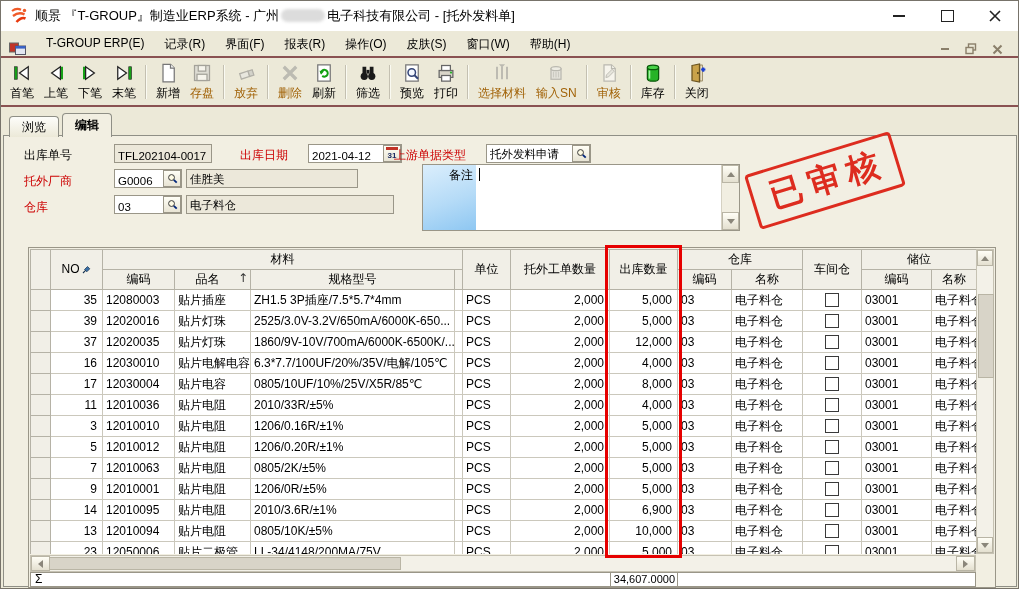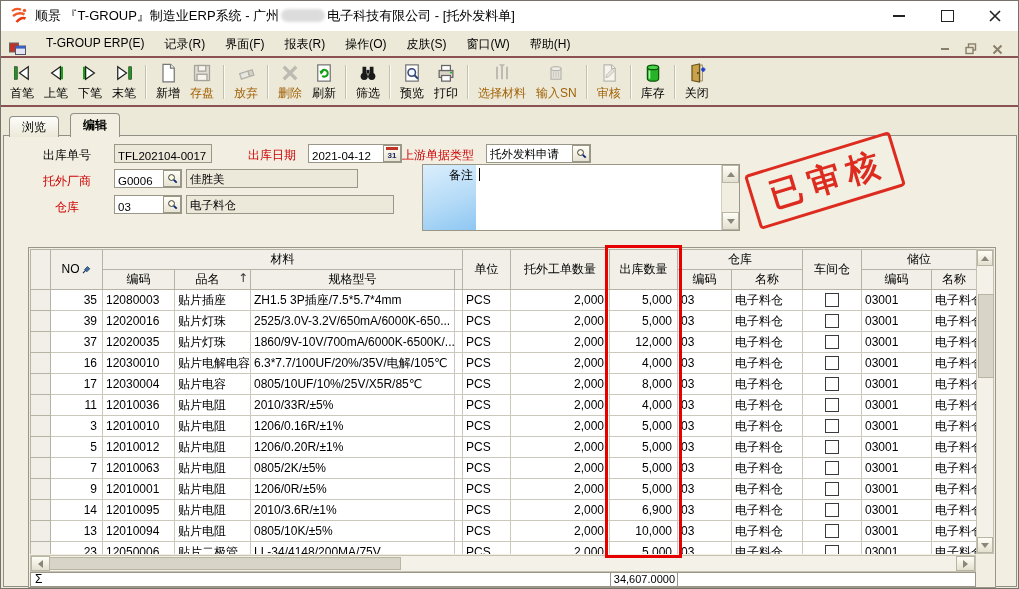--- a/index.html
+++ b/index.html
@@ -27,24 +27,24 @@
   .toolbar{position:absolute;left:0;top:59px;right:0;height:47px;background:#ece9d8;border-bottom:2px solid #8a5252;display:flex;align-items:center;padding:1px 4px 2px;box-sizing:border-box;}
   .tbtn{display:flex;flex-direction:column;align-items:center;justify-content:center;gap:2px;border:none;background:transparent;font:12px "Liberation Sans","DejaVu Sans",sans-serif;padding:2px 5px;min-width:34px;cursor:default;color:#000;}
   .tbtn .icon{width:20px;height:20px;}
   .tbtn .icon svg{width:100%;height:100%;}
   .tbtn.disabled{color:#a16207;}
   .tbtn.disabled .icon{filter:grayscale(1) opacity(.5);}
   .tsep{align-self:stretch;width:1px;background:#c4c0b1;border-right:1px solid #fafaf2;margin:4px 4px;}
   
   .tabs{position:absolute;left:8px;top:112px;display:flex;align-items:flex-end;gap:3px;z-index:4;}
   .tab{height:20px;line-height:20px;padding:0 12px;border:1px solid #8f8f86;border-bottom:none;border-radius:4px 4px 0 0;background:linear-gradient(#fdfdfa,#ece9d8);cursor:default;}
-  .tab.active{background:#f2efe2;font-weight:bold;height:23px;line-height:23px;position:relative;z-index:5;margin-left:8px;}
+  .tab.active{background:#f2efe2;font-weight:bold;height:23px;line-height:23px;position:relative;z-index:5;}
   .tabpanel{position:absolute;left:2px;top:134px;width:1014px;height:452px;border:1px solid #8f8f86;background:#f2efe2;box-sizing:border-box;}
   
-  .flabel{position:absolute;height:20px;line-height:20px;text-align:center;white-space:nowrap;}
+  .flabel{position:absolute;height:20px;line-height:20px;text-align:left;white-space:nowrap;}
   .flabel.red{color:#cc0000;}
   .fbox{position:absolute;height:19px;box-sizing:border-box;border:1px solid #9a9688;background:#fff;display:flex;align-items:flex-end;}
   .fbox.readonly{background:#ece8da;}
   .fbox .val{padding:0 3px;font-size:11.5px;white-space:nowrap;overflow:hidden;flex:1;}
   .mini-btn{width:18px;height:17px;flex:0 0 auto;border:1px solid #9a9688;background:linear-gradient(#fffef6,#e8e4d4);display:flex;align-items:center;justify-content:center;padding:0;cursor:default;}
   .mini-btn svg{width:13px;height:13px;}
   .cal-btn{flex-direction:column;gap:0;position:relative;}
   .cal-top{position:absolute;top:1px;left:2px;right:2px;height:3px;background:#c23327;}
   .cal-num{font-size:8px;line-height:8px;margin-top:4px;color:#16245e;font-weight:bold;}
   

